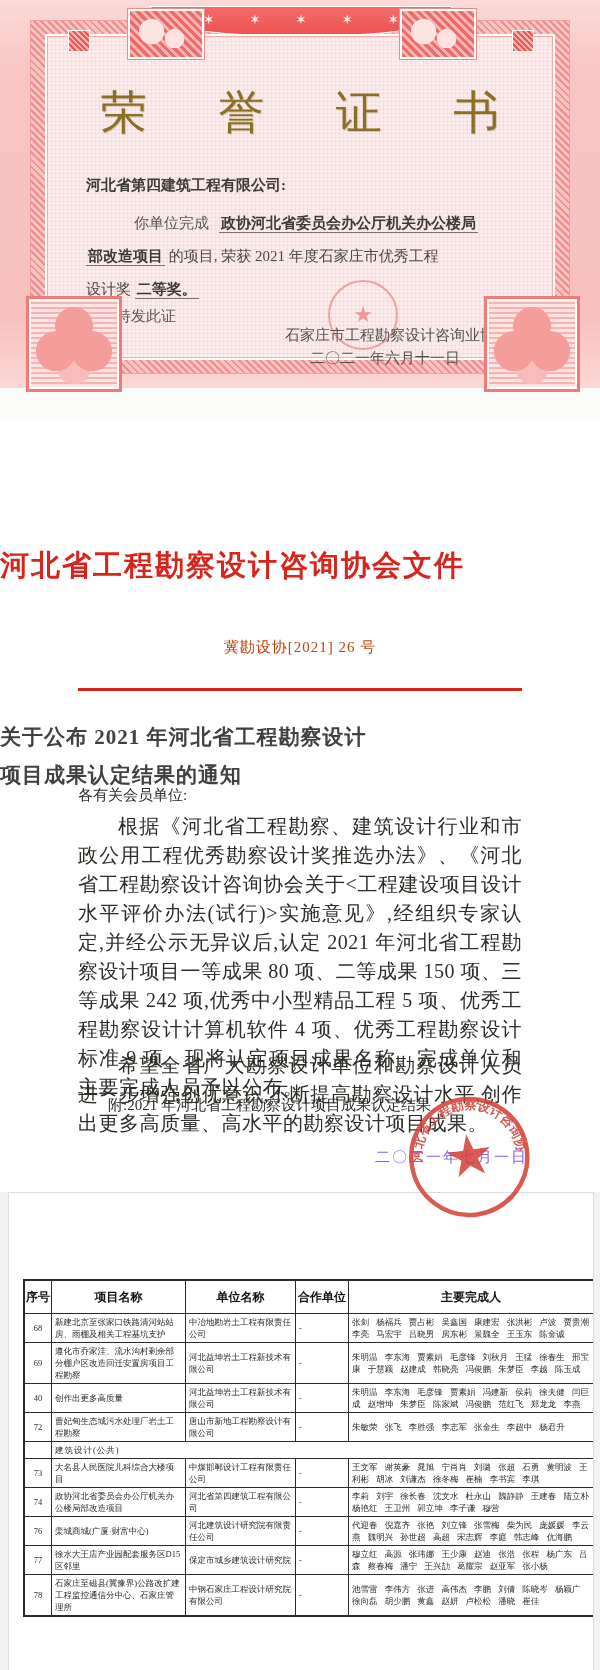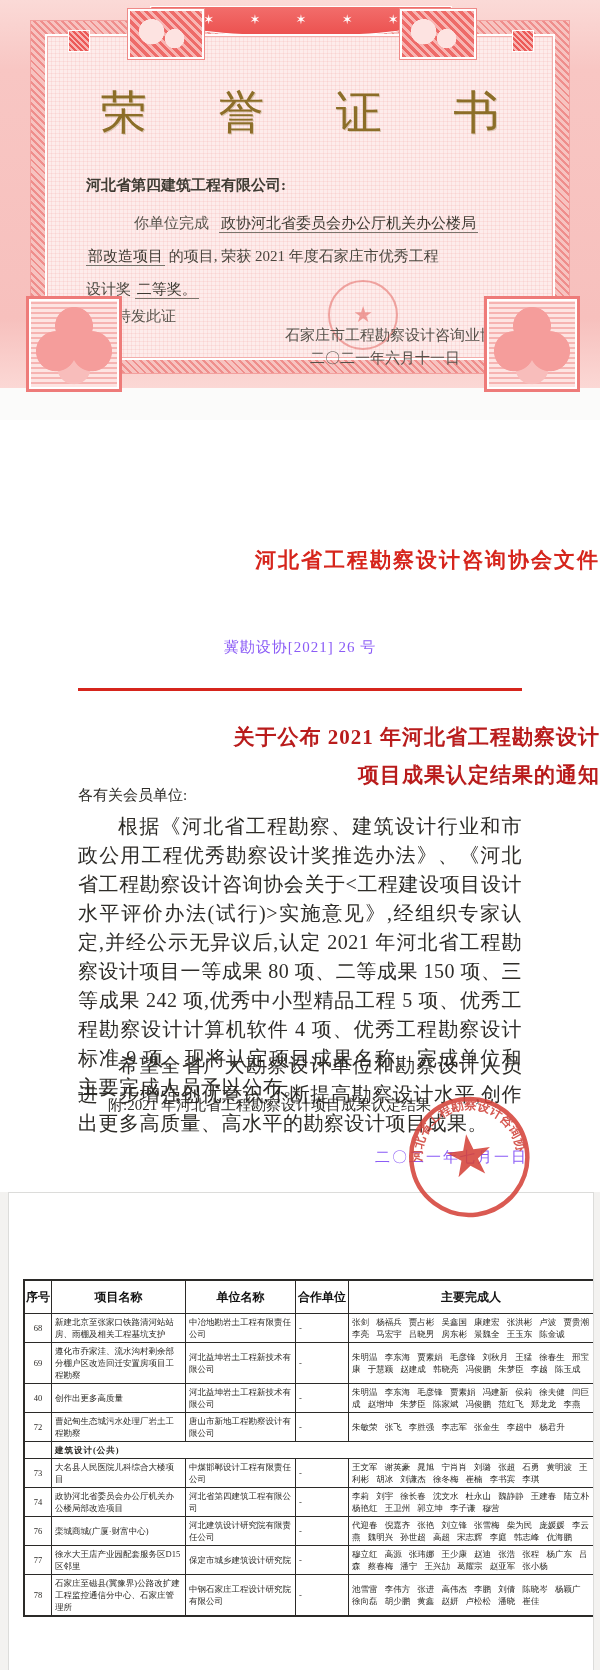--- a/index.html
+++ b/index.html
@@ -45,39 +45,39 @@
   .cert-title{position:absolute;top:82px;left:0;width:100%;text-align:center;z-index:3;
     font-size:46px;font-weight:normal;color:#8c6e28;letter-spacing:30px;text-indent:30px;
     text-shadow:1px 1px 0 rgba(120,90,20,.25);}
   .cert-body{position:absolute;left:86px;right:62px;top:176px;z-index:3;
     font-size:15px;color:#4b473f;}
   .cert-line{position:absolute;left:0;right:0;white-space:nowrap;}
   .l-recipient{top:0;font-weight:bold;color:#3f3b33;}
   .l1{top:38px;} .l1 .pre{padding-left:48px;padding-right:10px;color:#5a564e;}
   .l2{top:71px;} .l3{top:104px;}
   .l4{top:131px;left:30px;color:#5a564e;}
-  .u{border-bottom:1px solid #79746b;font-weight:normal;color:#3e3a32;padding:0 2px 1px;text-align:center;}
+  .u{border-bottom:1px solid #79746b;font-weight:bold;color:#3e3a32;padding:0 2px 1px;text-align:center;}
   .issuer{top:150px;text-align:right;padding-right:28px;color:#55514a;}
   .cert-date{top:173px;text-align:right;padding-right:78px;color:#55514a;}
   .cert-seal{position:absolute;left:328px;top:280px;width:66px;height:66px;border-radius:50%;z-index:2;
     border:2px solid rgba(228,105,100,.55);color:rgba(228,105,100,.6);
     text-align:center;line-height:66px;font-size:22px;}
 
   
   .mid-gap{position:absolute;top:388px;left:0;width:600px;height:32px;background:#fbfbfa;}
 
   
   .document{position:absolute;top:420px;left:0;width:600px;height:772px;background:#ffffff;}
-  .doc-title{position:absolute;top:126px;left:0;width:100%;text-align:right;
-    color:#d6251c;font-size:21px;font-weight:900;letter-spacing:2px;}
+  .doc-title{position:absolute;top:126px;left:0;width:100%;text-align:left;
+    color:#d6251c;font-size:29px;font-weight:900;letter-spacing:2px;}
   .doc-no{position:absolute;top:218px;left:0;width:100%;text-align:center;
-    font-size:15px;color:#8b5cf6;letter-spacing:1px;}
+    font-size:15px;color:#c2410c;letter-spacing:1px;}
   .red-rule{position:absolute;top:268px;left:78px;width:444px;height:3px;background:#d6251c;}
-  .subject{position:absolute;top:298px;left:0;width:100%;text-align:right;
-    font-size:21px;font-weight:bold;color:#b91c1c;line-height:38px;letter-spacing:1px;}
+  .subject{position:absolute;top:298px;left:0;width:100%;text-align:left;
+    font-size:21px;font-weight:bold;color:#404040;line-height:38px;letter-spacing:1px;}
   .salutation{position:absolute;top:366px;left:78px;font-size:15px;color:#2e2c28;}
   .doc-para{position:absolute;left:78px;width:444px;font-size:20px;color:#2e2c28;
     line-height:29px;text-align:justify;text-indent:2em;letter-spacing:.5px;}
   .p1{top:392px;} .p2{top:631px;}
   .attachment{position:absolute;top:676px;left:78px;width:444px;font-size:15px;color:#2e2c28;text-indent:2em;}
   .doc-date{position:absolute;top:728px;right:72px;font-size:15px;color:#8b5cf6;letter-spacing:2px;}
   .doc-seal{position:absolute;left:405px;top:1091px;width:128px;height:128px;z-index:8;
     opacity:.88;transform:rotate(-8deg);}
 
   
@@ -87,21 +87,21 @@
     border-collapse:collapse;table-layout:fixed;border:2px solid #2b2a28;
     font-family:"Liberation Serif",serif;}
   table.results th,table.results td{border:1px solid #2b2a28;vertical-align:middle;}
   table.results th{font-size:12px;font-weight:bold;color:#111;height:30px;padding:1px;}
   table.results td{font-size:8.5px;color:#2c2a26;padding:2px 3px;line-height:12px;}
   .c-no{width:24px;text-align:center;border-radius:7px;}
   .c-project{width:131px;}
   .c-unit{width:107px;}
   .c-partner{width:50px;padding-left:5px;}
   .c-people{width:242px;word-spacing:5px;padding:2px 5px;}
-  td.c-section{font-size:13px;font-weight:bold;color:#111;padding:4px 7px;letter-spacing:1px;margin-top:32px;}
+  td.c-section{font-size:13px;font-weight:normal;color:#111;padding:4px 7px;letter-spacing:1px;margin-top:32px;}
 </style>
 </head>
 <body>
 
 <div class="page">
 
   <div class="certificate">
     <div class="cert-frame"></div>
     <div class="cert-inner"></div>
     <div class="scroll-orn left"></div>

